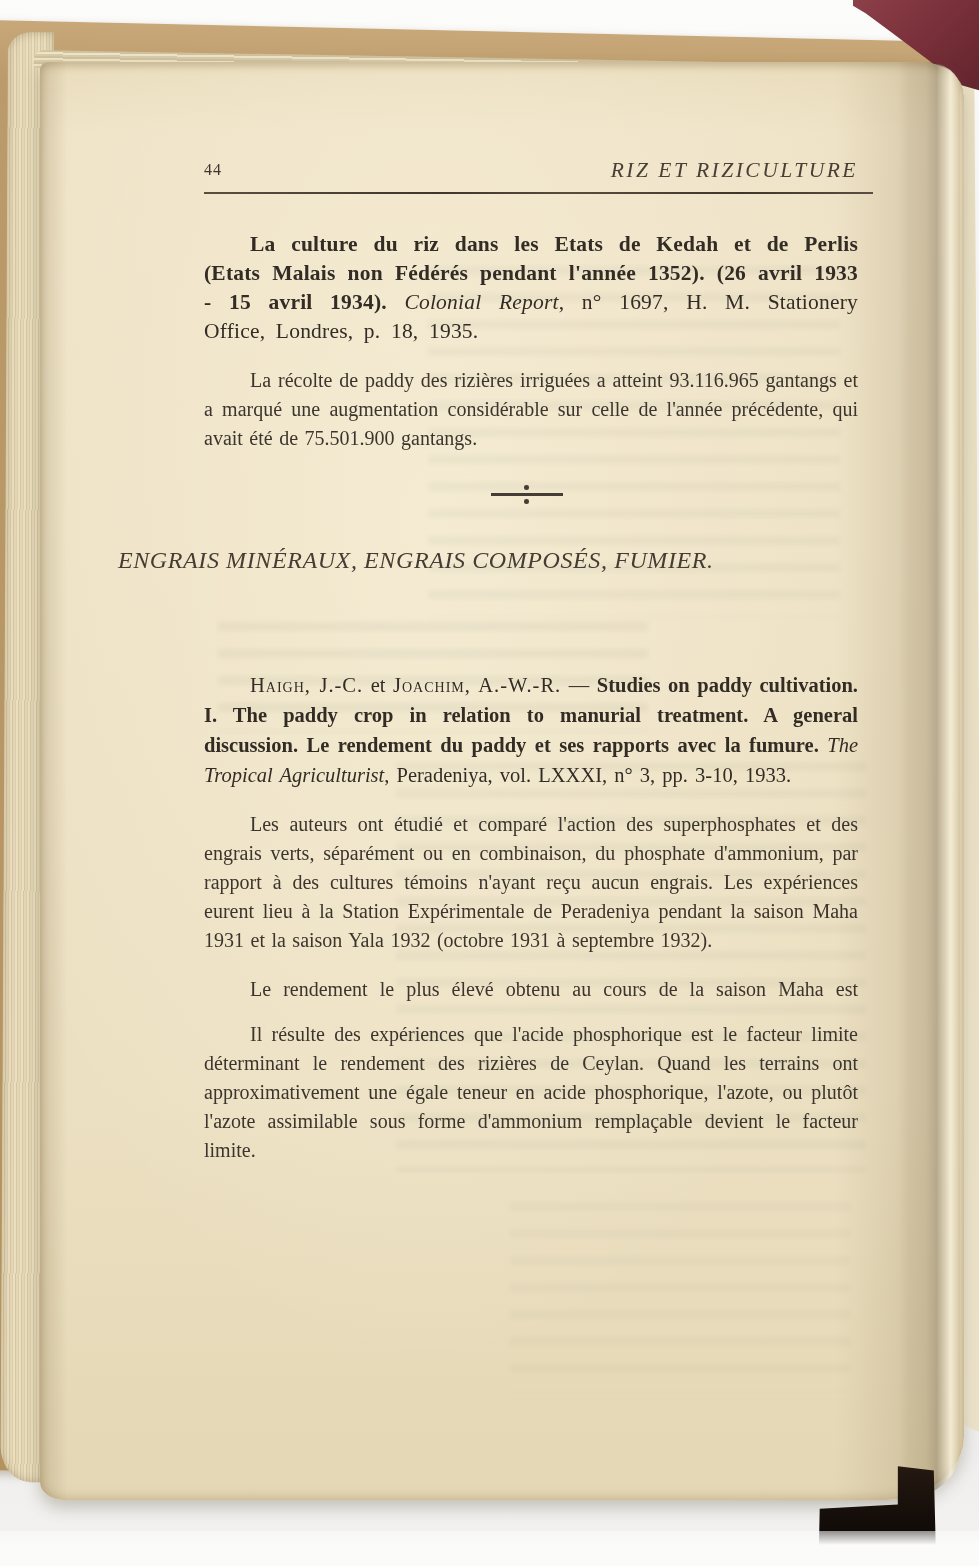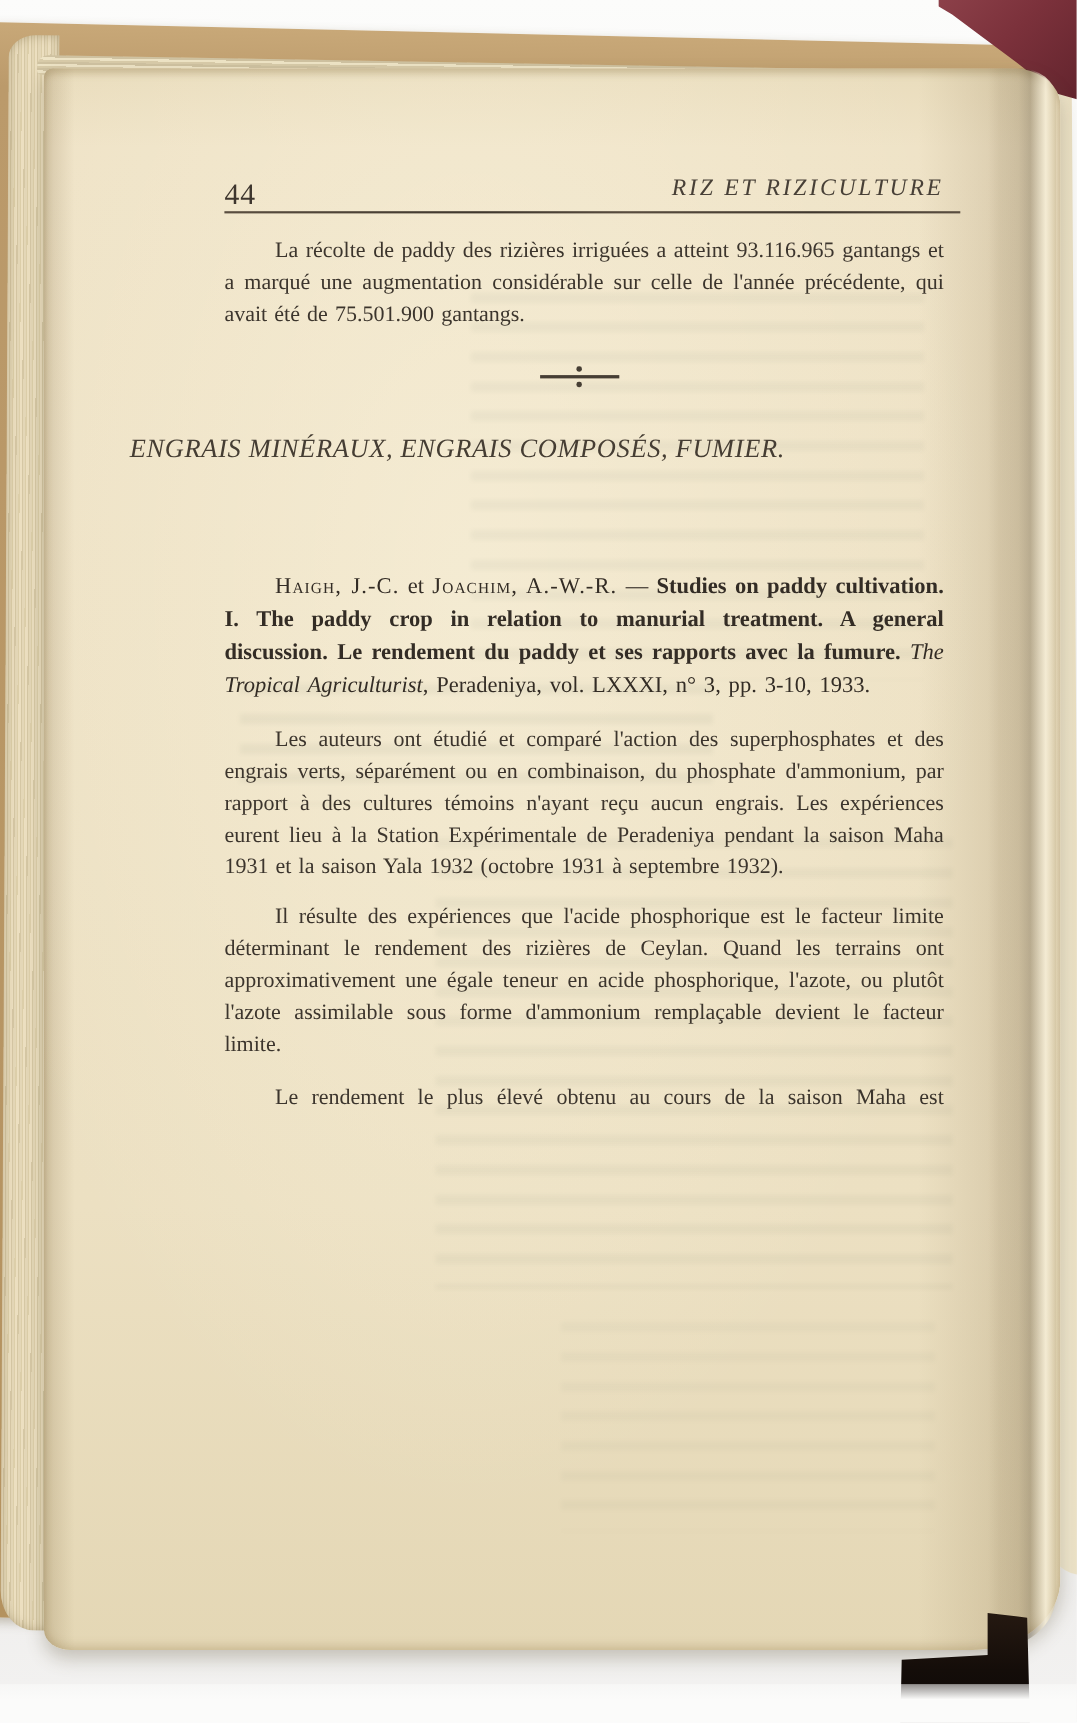--- a/index.html
+++ b/index.html
@@ -63,21 +63,21 @@
   .ghost{position:absolute;opacity:.10;filter:blur(2px);
     background:repeating-linear-gradient(180deg,rgba(104,116,98,.55) 0 9px,rgba(104,116,98,0) 9px 27px);}
   .g1{left:388px;top:204px;width:412px;height:352px;}
   .g2{left:178px;top:560px;width:430px;height:110px;opacity:.12;}
   .g3{left:356px;top:700px;width:470px;height:410px;}
   .g4{left:470px;top:1140px;width:340px;height:190px;opacity:.08;}
 
   
   .content{position:absolute;left:164px;top:96px;width:654px;color:#3a332c;}
   .header-row{position:relative;height:26px;}
-  .page-number{position:absolute;left:0;top:3px;font-size:27px;letter-spacing:1px;color:#3e362e;}
+  .page-number{position:absolute;left:0;top:3px;font-size:16px;letter-spacing:1px;color:#3e362e;}
   .running-title{text-align:right;font-style:italic;font-size:21.5px;letter-spacing:2.5px;color:#484037;}
   .head-rule{margin-top:8px;width:669px;height:2px;
     background:linear-gradient(90deg,#5a4e40,#3f372d 35%,#584c3e 55%,#3f372d 80%,#5a4e40);}
   p{margin:0;}
   .entry-lead{margin-top:36px;font-size:21.5px;line-height:29px;text-align:justify;text-indent:46px;word-spacing:5px;letter-spacing:.2px;color:#332c25;}
   .entry-lead b{font-weight:bold;}
   .journal{font-style:italic;font-weight:normal;}
   .tail,.plain{font-weight:normal;}
   .body-para{font-size:20px;line-height:29px;text-align:justify;text-indent:46px;word-spacing:1.5px;color:#3c352d;}
   .gap{margin-top:20px;font-family:Liberation Serif, serif;}
@@ -119,34 +119,35 @@
     <div class="ghost g4"></div>
     <div class="gutter"></div>
 
     <div class="content">
       <div class="header-row">
         <span class="page-number">44</span>
         <div class="running-title">RIZ ET RIZICULTURE</div>
       </div>
       <div class="head-rule"></div>
 
+      <p class="entry-lead"><b>La culture du riz dans les Etats de Kedah et de Perlis (Etats Malais non Fédérés pendant l'année 1352). (26 avril 1933 - 15 avril 1934). </b><i class="journal">Colonial Report</i><span class="tail">, n° 1697, H. M. Stationery Office, Londres, p. 18, 1935.</span></p>
 
       <p class="body-para gap">La récolte de paddy des rizières irriguées a atteint 93.116.965 gantangs et a marqué une augmentation considérable sur celle de l'année précédente, qui avait été de 75.501.900 gantangs.</p>
 
       <div class="ornament">
         <span class="dot dot-top"></span>
         <span class="bar"></span>
         <span class="dot dot-bottom"></span>
       </div>
 
       <h2 class="section-heading">ENGRAIS MINÉRAUX, ENGRAIS COMPOSÉS, FUMIER.</h2>
 
       <p class="entry-lead2"><span class="sc">Haigh, J.-C.</span><span class="plain"> et </span><span class="sc">Joachim, A.-W.-R.</span><span class="plain"> — </span><b>Studies on paddy cultivation. I. The paddy crop in relation to manurial treatment. A general discussion. Le rendement du paddy et ses rapports avec la fumure. </b><i class="journal">The Tropical Agriculturist</i><span class="plain">, Peradeniya, vol. LXXXI, n° 3, pp. 3-10, 1933.</span></p>
 
       <p class="body-para gap">Les auteurs ont étudié et comparé l'action des superphosphates et des engrais verts, séparément ou en combinaison, du phosphate d'ammonium, par rapport à des cultures témoins n'ayant reçu aucun engrais. Les expériences eurent lieu à la Station Expérimentale de Peradeniya pendant la saison Maha 1931 et la saison Yala 1932 (octobre 1931 à septembre 1932).</p>
+      <p class="body-para gap justify-last">Le rendement le plus élevé obtenu au cours de la saison Maha est</p>
       <p class="body-para gap-sm">Il résulte des expériences que l'acide phosphorique est le facteur limite déterminant le rendement des rizières de Ceylan. Quand les terrains ont approximativement une égale teneur en acide phosphorique, l'azote, ou plutôt l'azote assimilable sous forme d'ammonium remplaçable devient le facteur limite.</p>
-      <p class="body-para gap justify-last">Le rendement le plus élevé obtenu au cours de la saison Maha est</p>
     </div>
   </div>
 
   <div class="spine-dark"></div>
   <div class="credit-strip"></div>
 </div>
 
 </body></html>

